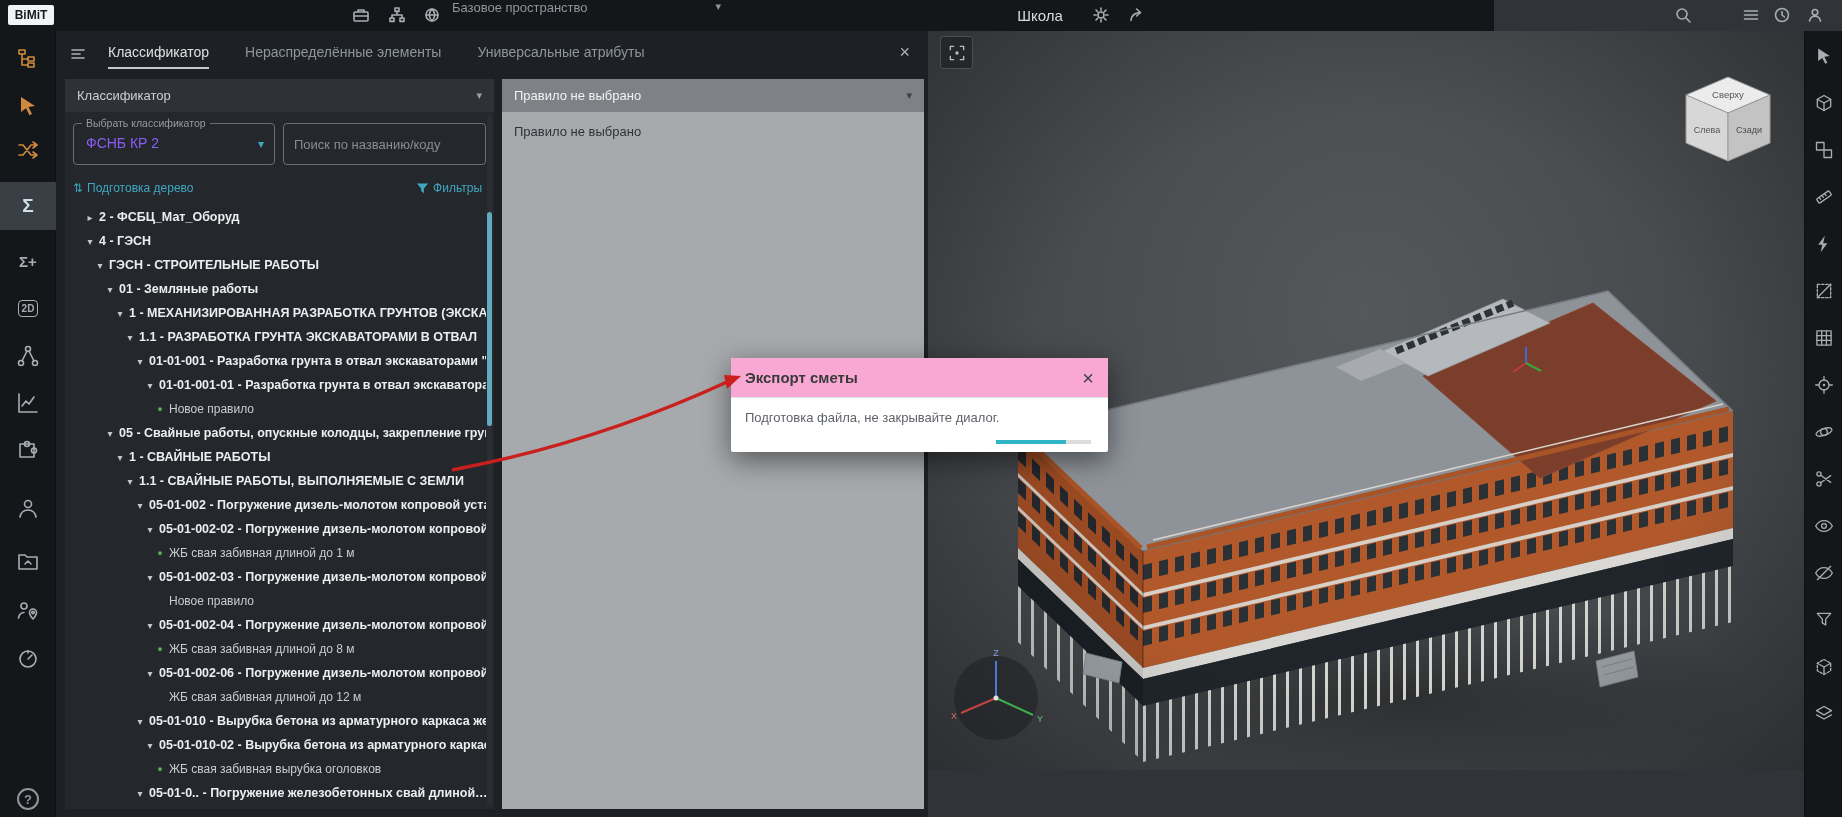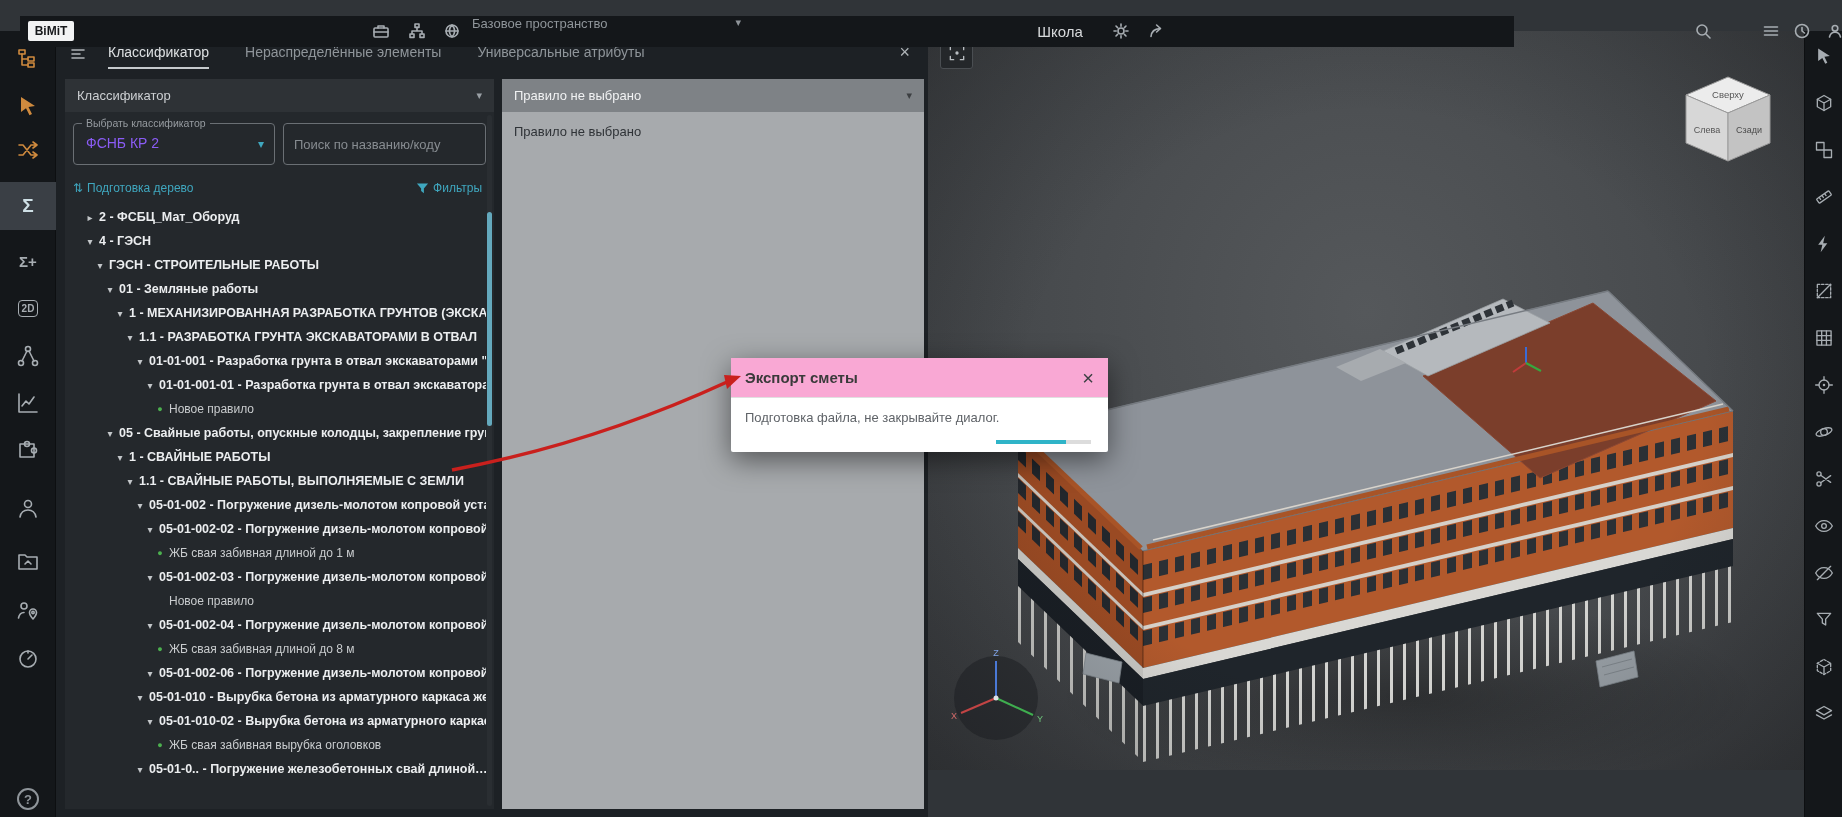--- a/index.html
+++ b/index.html
@@ -14,21 +14,21 @@
     --tbold:#eceef0; --treg:#c9ccce; --green:#4cb04f;
   }
   .abs{position:absolute;}
   svg{display:block;}
   .ico{stroke:var(--icon); fill:none; stroke-width:1.6; stroke-linecap:round; stroke-linejoin:round;}
   .ico.orange{stroke:var(--oicon);}
   .ico.fillme{fill:var(--icon); stroke:none;}
   .ico.fillme.orange{fill:var(--oicon);}
 
   
-  .topbar{left:0;top:16px;width:1494px;height:31px;background:var(--bar);z-index:40;margin-left:20px;}
+  .topbar{left:0;top:0;width:1494px;height:31px;background:var(--bar);z-index:40;}
   .logo{left:8px;top:5px;width:46px;height:20px;background:#f2f3f4;color:#17191c;
         font-weight:bold;font-size:12px;border-radius:2px;display:flex;align-items:center;justify-content:center;}
   .tb-btn{width:26px;height:26px;top:2px;display:flex;align-items:center;justify-content:center;cursor:pointer;}
   .workspace{left:452px;top:0;height:31px;display:flex;align-items:flex-start;color:#8f959a;font-size:13px;cursor:pointer;}
   .workspace .caret{margin-left:128px;font-size:11px;color:#8f959a;}
   .proj-title{left:980px;top:0;width:120px;height:31px;display:flex;align-items:center;justify-content:center;
               color:#d8dadc;font-size:15px;}
 
   
   .left-rail{left:0;top:31px;width:56px;height:786px;background:var(--bar);z-index:30;border-right:1px solid #0d0f11;}
@@ -396,20 +396,24 @@
           <span class="tree-label">05-01-002-04 - Погружение дизель-молотом копровой у…</span>
         </div>
         <div class="tree-row" style="padding-left: 88px;">
           <span class="tree-arrow green">●</span>
           <span class="tree-label">ЖБ свая забивная длиной до 8 м</span>
         </div>
         <div class="tree-row bold" style="padding-left: 78px;">
           <span class="tree-arrow">▾</span>
           <span class="tree-label">05-01-002-06 - Погружение дизель-молотом копровой у…</span>
         </div>
+        <div class="tree-row" style="padding-left: 88px;">
+          <span class="tree-arrow"></span>
+          <span class="tree-label">ЖБ свая забивная длиной до 12 м</span>
+        </div>
         <div class="tree-row bold" style="padding-left: 68px;">
           <span class="tree-arrow">▾</span>
           <span class="tree-label">05-01-010 - Вырубка бетона из арматурного каркаса жел…</span>
         </div>
         <div class="tree-row bold" style="padding-left: 78px;">
           <span class="tree-arrow">▾</span>
           <span class="tree-label">05-01-010-02 - Вырубка бетона из арматурного каркаса…</span>
         </div>
         <div class="tree-row" style="padding-left: 88px;">
           <span class="tree-arrow green">●</span>

